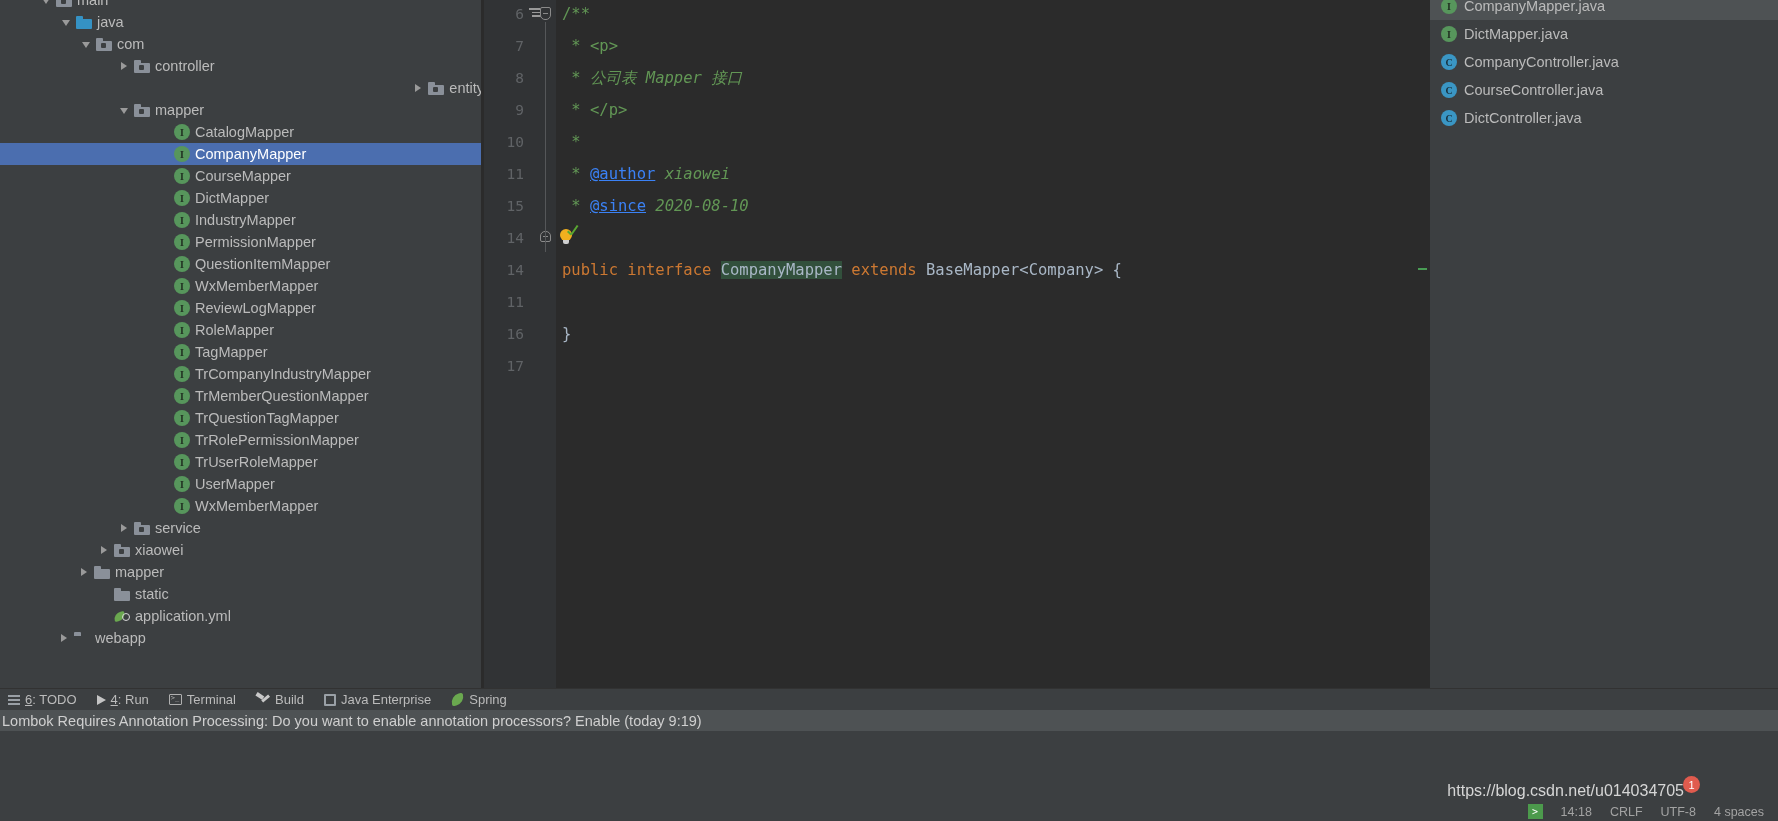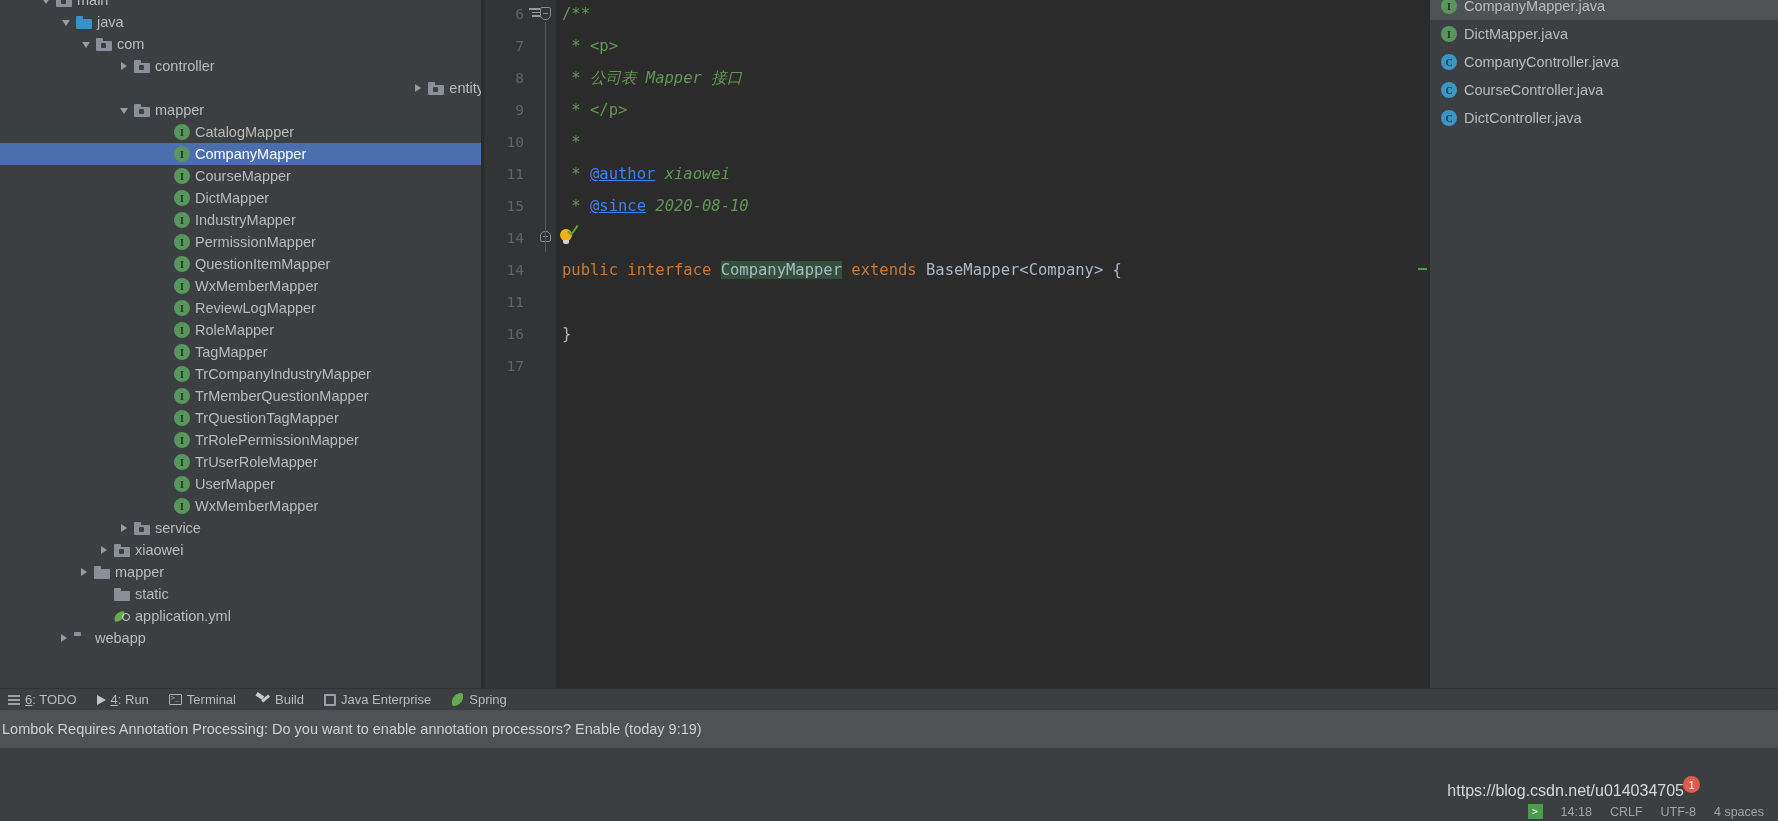--- a/index.html
+++ b/index.html
@@ -286,21 +286,21 @@
     width: 8px; height: 8px; background: #3c3f41;
   }
   .ico-spring {
     width: 13px; height: 11px; background: #6aa84f;
     border-radius: 9px 2px 9px 2px; transform: rotate(-14deg);
   }
 
   
   #notification {
     position: absolute; left: 0; top: 710px;
-    width: 1778px; height: 38px;
+    width: 1778px; height: 21px;
     background: #4e5254;
     display: flex; align-items: center;
     padding-left: 2px;
     font-size: 14.5px; color: #cfcfcf;
     white-space: nowrap;
   }
 
   
   #watermark {
     position: absolute; right: 94px; top: 782px;

